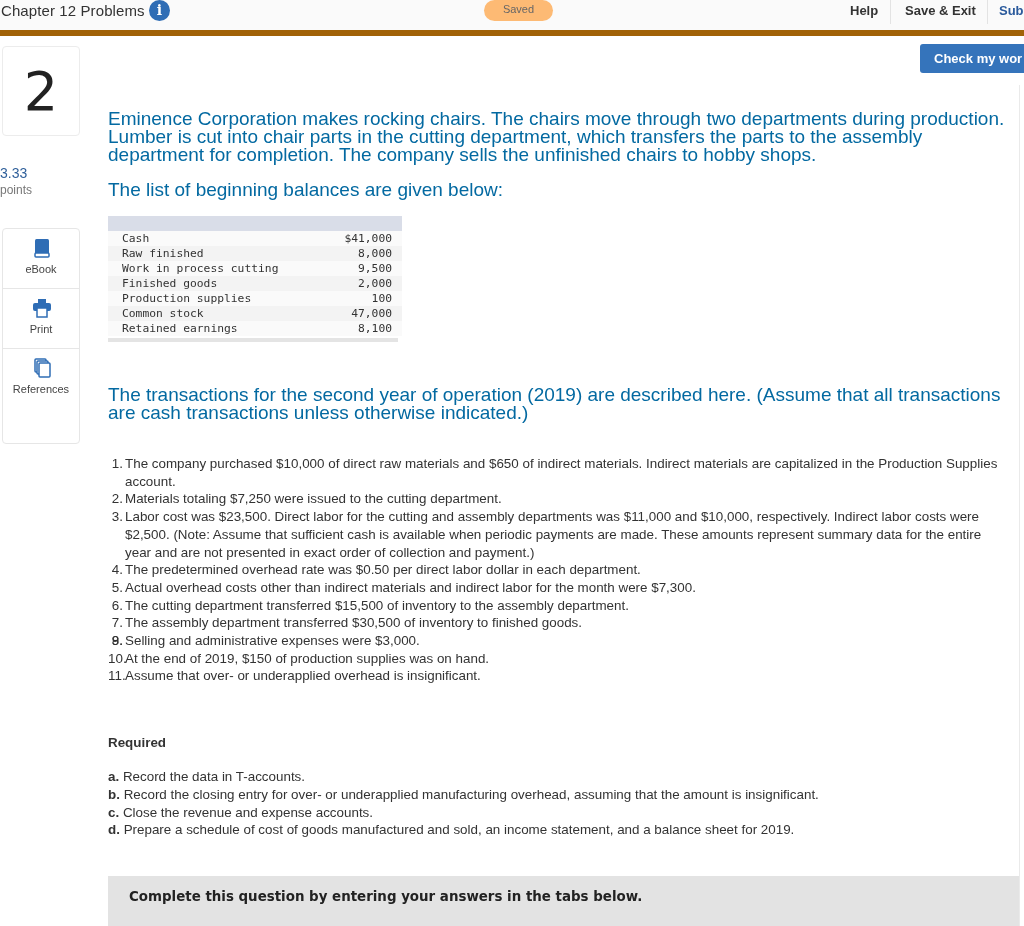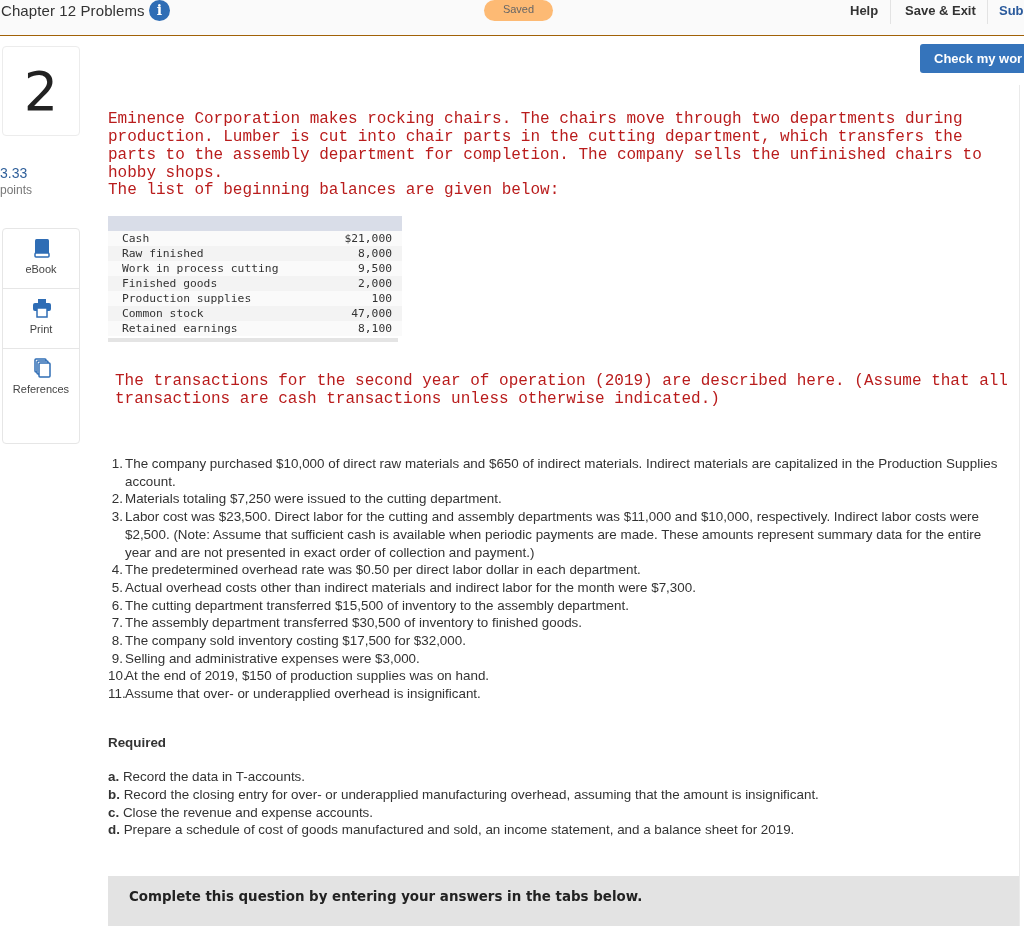--- a/index.html
+++ b/index.html
@@ -1,19 +1,19 @@
 <!DOCTYPE html>
 <html><head>
 <meta charset="utf-8">
 <style>
   * { box-sizing: border-box; margin: 0; padding: 0; }
   html, body { width: 1024px; height: 926px; overflow: hidden; background: #ffffff; }
   body { font-family: "Liberation Sans", sans-serif; color: #333; position: relative; }
 
-  .topbar { position: absolute; left: 0; top: 0; width: 1024px; height: 36px; background: #fafafa; border-bottom: 1px solid #a16207; }
+  .topbar { position: absolute; left: 0; top: 0; width: 1024px; height: 36px; background: #fafafa; border-bottom: 6px solid #a16207; }
   .title { position: absolute; left: 1px; top: 2px; font-size: 15px; color: #333; letter-spacing: 0.1px; }
   .info-icon { position: absolute; left: 149px; top: 0px; width: 21px; height: 21px; border-radius: 50%; background: #2f6db5; color: #fff; font-weight: bold; font-family: "DejaVu Serif", serif; font-size: 14px; text-align: center; line-height: 21px; }
   .saved-pill { position: absolute; left: 484px; top: 0px; width: 69px; height: 21px; border-radius: 11px; background: #fdba74; color: #666; font-size: 11px; text-align: center; line-height: 19px; }
   .nav-link { position: absolute; top: 3px; font-size: 13px; font-weight: bold; color: #333; }
   .nav-sep { position: absolute; top: 0; width: 1px; height: 24px; background: #e3e3e3; }
   .help { left: 850px; }
   .saveexit { left: 905px; }
   .submit { left: 999px; color: #2a5a9c; }
 
   .check-btn { position: absolute; left: 920px; top: 44px; width: 110px; height: 29px; background: #3574bb; border-radius: 3px; color: #fff; font-weight: bold; font-size: 13px; line-height: 29px; padding-left: 14px; white-space: nowrap; overflow: hidden; }
@@ -21,32 +21,32 @@
   .qnum-box { position: absolute; left: 2px; top: 46px; width: 78px; height: 90px; border: 1px solid #ececec; border-radius: 4px; font-size: 54px; color: #222; text-align: center; line-height: 90px; font-family: "DejaVu Sans", sans-serif; font-weight: normal; }
   .points-val { position: absolute; left: 0; top: 165px; font-size: 14px; color: #2f5f9a; text-align: center; }
   .points-lbl { position: absolute; left: 0; top: 183px; font-size: 12px; color: #777; }
 
   .tools { position: absolute; left: 2px; top: 228px; width: 78px; height: 216px; border: 1px solid #e6e6e6; border-radius: 4px; }
   .tool { position: relative; height: 60px; border-bottom: 1px solid #e6e6e6; text-align: center; }
   .tool:last-child { border-bottom: none; }
   .tool-label { position: absolute; left: 0; width: 100%; top: 34px; font-size: 11px; color: #444; }
   .tool-icon { position: absolute; left: 29px; top: 9px; width: 20px; height: 20px; }
 
-  .content { position: absolute; left: 108px; width: 900px; font-size: 16px; line-height: 18px; color: #b91c1c; font-family: Liberation Mono, monospace; }
+  .content { position: absolute; left: 108px; width: 900px; font-size: 19px; line-height: 18px; color: #0369a1; }
   .p1 { top: 110px; }
   .p2 { top: 181px; }
 
   .bal-table { position: absolute; left: 108px; top: 216px; width: 294px; }
   .bal-head { height: 15px; background: #d9dde8; }
   .bal-row { height: 15px; display: flex; justify-content: space-between; font-family: "DejaVu Sans Mono", monospace; font-size: 11.3px; line-height: 15px; padding: 0 10px 0 14px; color: #333; gap: 18px; }
   .bal-row:nth-child(even) { background: #f3f3f3; }
   .bal-row:nth-child(odd) { background: #fafafa; }
   .bal-foot { height: 4px; background: #e4e4e4; margin-top: 2px; width: 290px; }
 
-  .p3 { top: 372px; margin-left: 7px; }
+  .p3 { top: 386px; }
   .tx-list { position: absolute; left: 108px; top: 455px; width: 900px; font-size: 13.4px; line-height: 17.7px; color: #333; list-style: none; }
   .tx-list li { position: relative; padding-left: 17px; }
   .tx-num { position: absolute; left: 0; width: 15px; text-align: right; }
 
   .required-h { position: absolute; left: 108px; top: 735px; font-size: 13.4px; font-weight: bold; color: #333; }
   .req-list { position: absolute; left: 108px; top: 768px; width: 900px; font-size: 13.4px; line-height: 17.8px; color: #333; list-style: none; }
   .req-list b { font-weight: bold; }
 
   .complete-box { position: absolute; left: 108px; top: 876px; width: 912px; height: 52px; background: #e3e3e3; }
   .complete-text { position: absolute; left: 21px; top: 13px; font-family: "DejaVu Sans", sans-serif; font-size: 13.4px; font-weight: bold; color: #222; }
@@ -100,21 +100,21 @@
 </div>
 
 <div class="content p1">Eminence Corporation makes rocking chairs. The chairs move through two departments during production. Lumber is cut into chair parts in the cutting department, which transfers the parts to the assembly department for completion. The company sells the unfinished chairs to hobby shops.</div>
 <div class="content p2">The list of beginning balances are given below:</div>
 
 <div class="bal-table">
   <div class="bal-head"></div>
   <div class="bal-rows">
     <div class="bal-row">
         <span>Cash</span>
-        <span>$21,000</span>
+        <span>$41,000</span>
       </div>
     <div class="bal-row">
         <span>Raw finished</span>
         <span>8,000</span>
       </div>
     <div class="bal-row">
         <span>Work in process cutting</span>
         <span>9,500</span>
       </div>
     <div class="bal-row">
@@ -140,21 +140,21 @@
 <div class="content p3">The transactions for the second year of operation (2019) are described here. (Assume that all transactions are cash transactions unless otherwise indicated.)</div>
 
 <ol class="tx-list">
   <li><span class="tx-num">1.</span><span>The company purchased $10,000 of direct raw materials and $650 of indirect materials. Indirect materials are capitalized in the Production Supplies account.</span></li>
   <li><span class="tx-num">2.</span><span>Materials totaling $7,250 were issued to the cutting department.</span></li>
   <li><span class="tx-num">3.</span><span>Labor cost was $23,500. Direct labor for the cutting and assembly departments was $11,000 and $10,000, respectively. Indirect labor costs were $2,500. (Note: Assume that sufficient cash is available when periodic payments are made. These amounts represent summary data for the entire year and are not presented in exact order of collection and payment.)</span></li>
   <li><span class="tx-num">4.</span><span>The predetermined overhead rate was $0.50 per direct labor dollar in each department.</span></li>
   <li><span class="tx-num">5.</span><span>Actual overhead costs other than indirect materials and indirect labor for the month were $7,300.</span></li>
   <li><span class="tx-num">6.</span><span>The cutting department transferred $15,500 of inventory to the assembly department.</span></li>
   <li><span class="tx-num">7.</span><span>The assembly department transferred $30,500 of inventory to finished goods.</span></li>
-  <li><span class="tx-num">8.</span><span>The company sold inventory costing $17,500 for $32,000.</span></li>
+  <li><span class="tx-num">8.</span></li>
   <li><span class="tx-num">9.</span><span>Selling and administrative expenses were $3,000.</span></li>
   <li><span class="tx-num">10.</span><span>At the end of 2019, $150 of production supplies was on hand.</span></li>
   <li><span class="tx-num">11.</span><span>Assume that over- or underapplied overhead is insignificant.</span></li>
 </ol>
 
 <div class="required-h">Required</div>
 
 <ul class="req-list">
   <li><b>a.</b><span> Record the data in T-accounts.</span></li>
   <li><b>b.</b><span> Record the closing entry for over- or underapplied manufacturing overhead, assuming that the amount is insignificant.</span></li>

